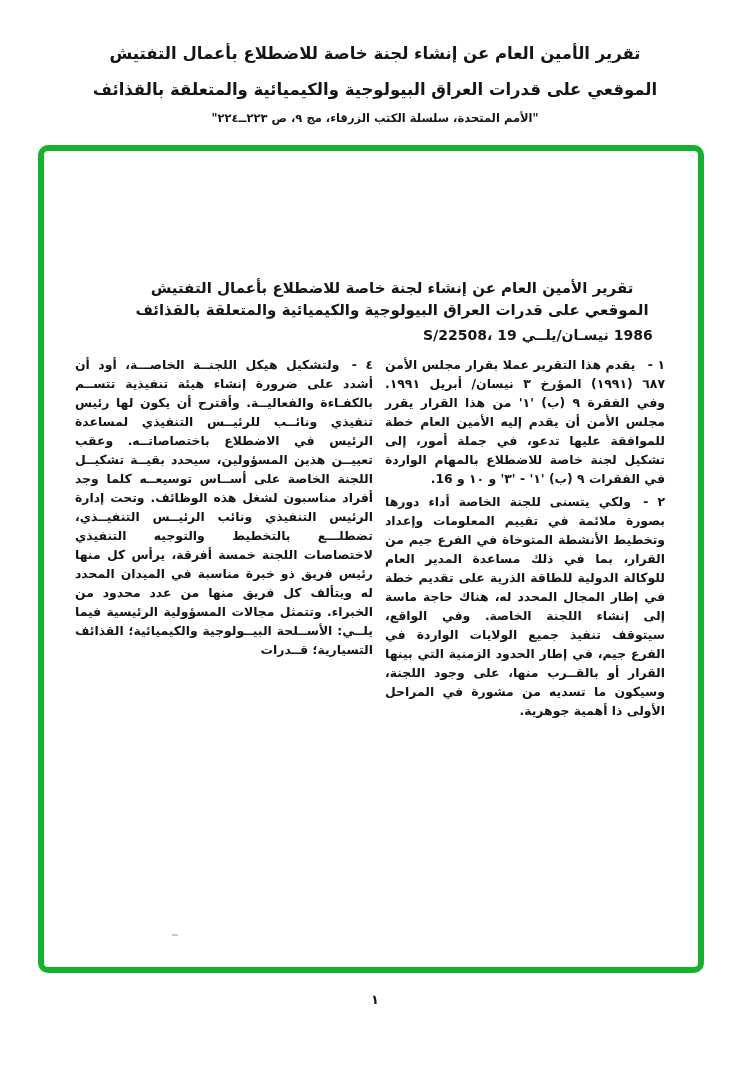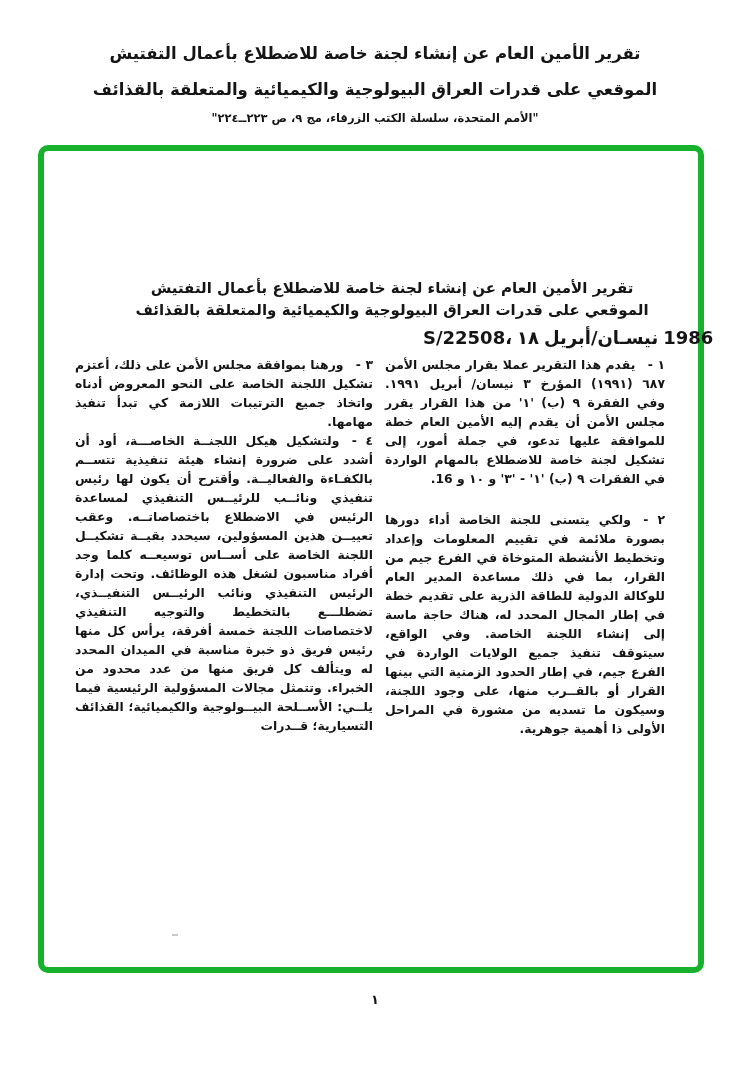--- a/index.html
+++ b/index.html
@@ -43,36 +43,36 @@
     line-height: 22px;
   }
   .doc-ref {
     position: absolute;
     top: 176px; left: 379px;
     display: flex;
     flex-direction: row;
     gap: 5px;
     direction: ltr;
     font-weight: bold;
-    font-size: 18px;
+    font-size: 14px;
     white-space: nowrap;
   }
   .col {
     position: absolute;
     top: 204px;
     direction: rtl;
     text-align: justify;
     font-weight: bold;
     font-size: 12.4px;
     line-height: 19px;
   }
   .col p { margin: 0; }
   .col-first  { left: 341px; width: 280px; }
   .col-second { left: 31px;  width: 298px; }
-  .col-first p + p { margin-top: 22px; }
+  .col-first p + p { margin-top: 4px; }
   .artifact {
     position: absolute;
     left: 128px; top: 783px;
     width: 6px; height: 2px;
     background: #c9c9c9;
   }
   .page-num {
     position: absolute;
     top: 992px; left: 0; right: 0;
     text-align: center;
@@ -93,32 +93,31 @@
 
   <div class="doc-frame" style="border-color: rgb(23, 177, 46);">
 
     <div class="doc-title">
       <div>تقرير الأمين العام عن إنشاء لجنة خاصة للاضطلاع بأعمال التفتيش</div>
       <div>الموقعي على قدرات العراق البيولوجية والكيميائية والمتعلقة بالقذائف</div>
     </div>
 
     <div class="doc-ref">
       <span dir="ltr">S/22508،</span>
-      <span dir="rtl">١٨</span>
-      <span dir="rtl">نيسـان/أبريل</span>
+      <span dir="rtl">19</span>
+      <span dir="rtl">نيسـان/يلــي</span>
       <span dir="rtl">1986</span>
     </div>
 
     <div class="col col-first">
       <p>١ - يقدم هذا التقرير عملا بقرار مجلس الأمن ٦٨٧ (١٩٩١) المؤرخ ٣ نيسان/ أبريل ١٩٩١. وفي الفقرة ٩ (ب) '١' من هذا القرار يقرر مجلس الأمن أن يقدم إليه الأمين العام خطة للموافقة عليها تدعو، في جملة أمور، إلى تشكيل لجنة خاصة للاضطلاع بالمهام الواردة في الفقرات ٩ (ب) '١' - '٣' و ١٠ و 16.</p>
       <p>٢ - ولكي يتسنى للجنة الخاصة أداء دورها بصورة ملائمة في تقييم المعلومات وإعداد وتخطيط الأنشطة المتوخاة في الفرع جيم من القرار، بما في ذلك مساعدة المدير العام للوكالة الدولية للطاقة الذرية على تقديم خطة في إطار المجال المحدد له، هناك حاجة ماسة إلى إنشاء اللجنة الخاصة. وفي الواقع، سيتوقف تنفيذ جميع الولايات الواردة في الفرع جيم، في إطار الحدود الزمنية التي بينها القرار أو بالقــرب منها، على وجود اللجنة، وسيكون ما تسديه من مشورة في المراحل الأولى ذا أهمية جوهرية.</p>
     </div>
 
     <div class="col col-second">
-      <p>٣ - ورهنا بموافقة مجلس الأمن على ذلك، أعتزم تشكيل اللجنة الخاصة على النحو المعروض أدناه واتخاذ جميع الترتيبات اللازمة كي تبدأ تنفيذ مهامها.</p>
       <p>٤ - ولتشكيل هيكل اللجنــة الخاصـــة، أود أن أشدد على ضرورة إنشاء هيئة تنفيذية تتســم بالكفـاءة والفعاليــة. وأقترح أن يكون لها رئيس تنفيذي ونائــب للرئيــس التنفيذي لمساعدة الرئيس في الاضطلاع باختصاصاتــه. وعقب تعييــن هذين المسؤولين، سيحدد بقيــة تشكيــل اللجنة الخاصة على أســاس توسيعــه كلما وجد أفراد مناسبون لشغل هذه الوظائف. وتحت إدارة الرئيس التنفيذي ونائب الرئيــس التنفيــذي، تضطلـــع بالتخطيط والتوجيه التنفيذي لاختصاصات اللجنة خمسة أفرقة، يرأس كل منها رئيس فريق ذو خبرة مناسبة في الميدان المحدد له ويتألف كل فريق منها من عدد محدود من الخبراء. وتتمثل مجالات المسؤولية الرئيسية فيما يلــي: الأســلحة البيــولوجية والكيميائية؛ القذائف التسيارية؛ قــدرات</p>
     </div>
 
     <div class="artifact"></div>
   </div>
 
   <div class="page-num">١</div>
 </div>
 
 </body></html>

